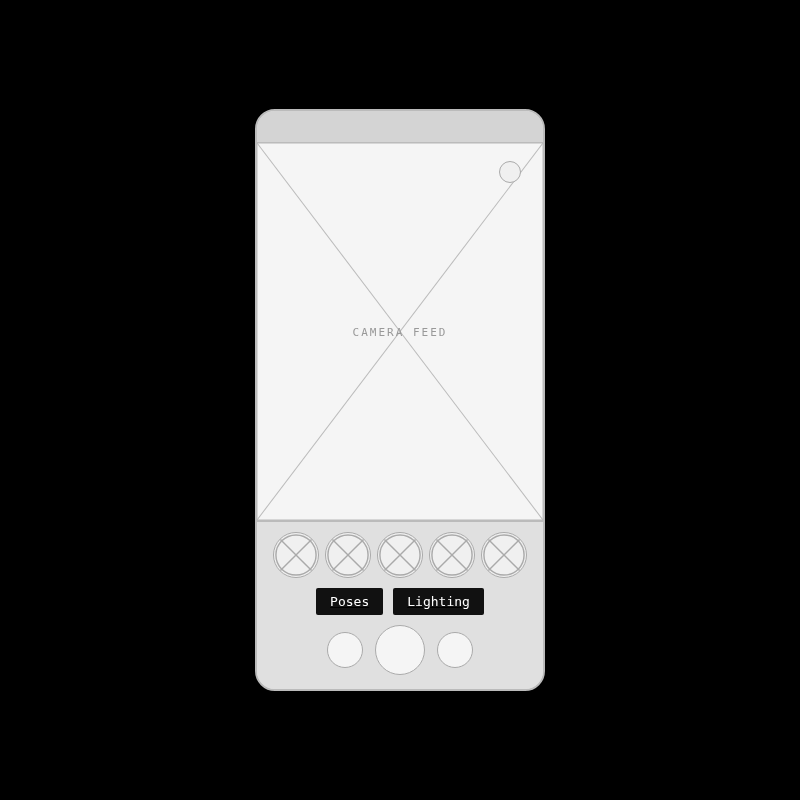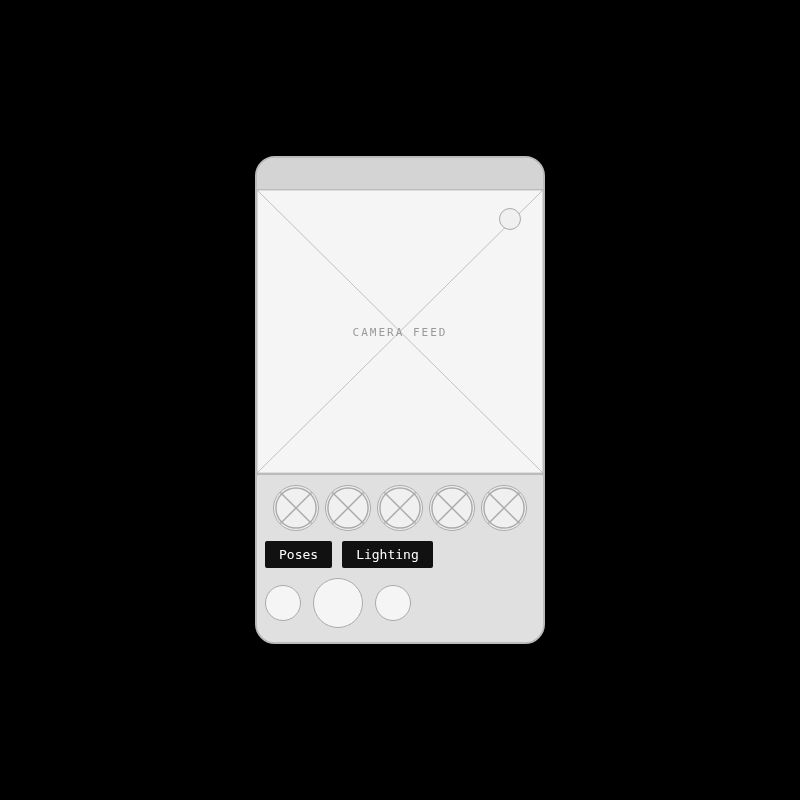--- a/index.html
+++ b/index.html
@@ -9,27 +9,28 @@
       height: 800px;
       background: #000;
       display: flex;
       align-items: center;
       justify-content: center;
       font-family: monospace;
     }
 
     .device {
       width: 290px;
-      height: 488px;
+      height: 582px;
       background: #e0e0e0;
       border-radius: 20px;
       overflow: hidden;
       display: flex;
       flex-direction: column;
       border: 2px solid #bbb;
+      text-decoration: underline;
     }
 
     
     .top-bar {
       height: 32px;
       background: #d4d4d4;
       border-bottom: 1px solid #bbb;
       flex-shrink: 0;
     }
 
@@ -71,21 +72,21 @@
       background: #f0f0f0;
     }
 
     
     .bottom-panel {
       background: #e0e0e0;
       padding: 10px 8px 14px 8px;
       flex-shrink: 0;
       display: flex;
       flex-direction: column;
-      align-items: flex-start;
+      align-items: center;
       gap: 10px;
     }
 
     
     .thumbnail-strip {
       display: flex;
       flex-direction: row;
       gap: 6px;
       align-items: center;
       justify-content: center;

